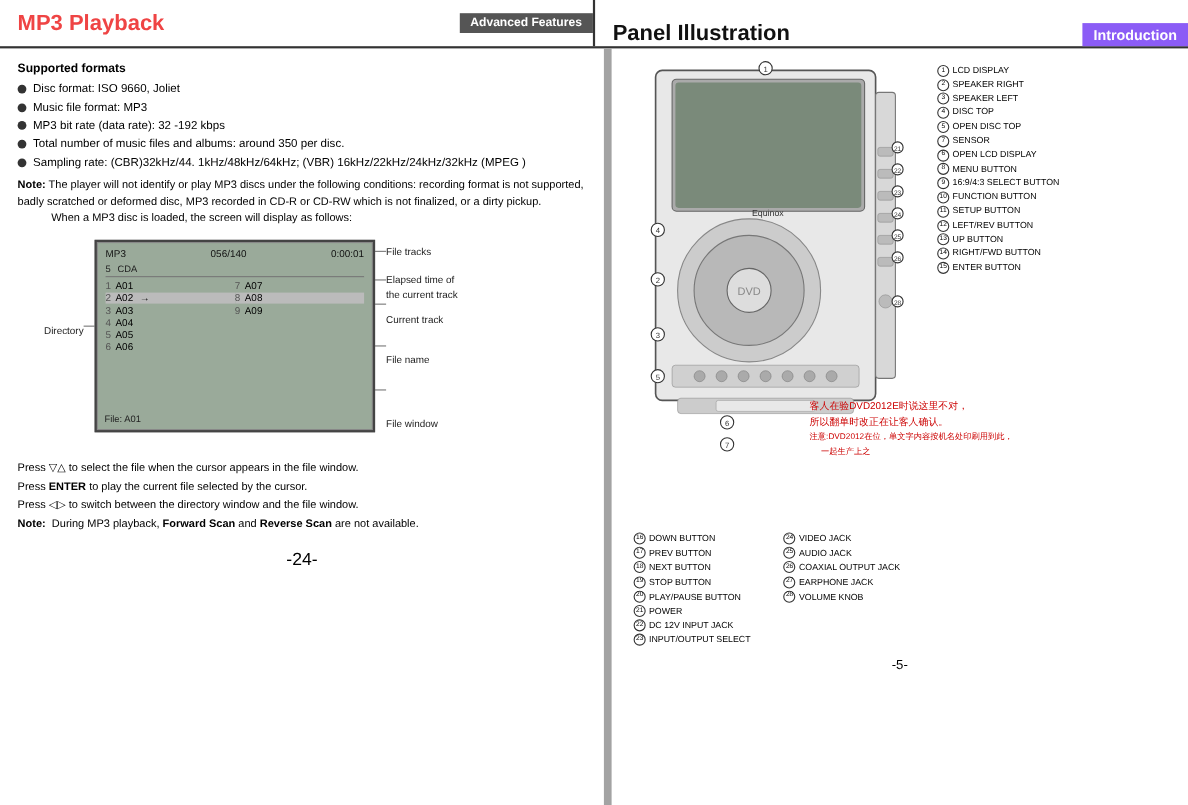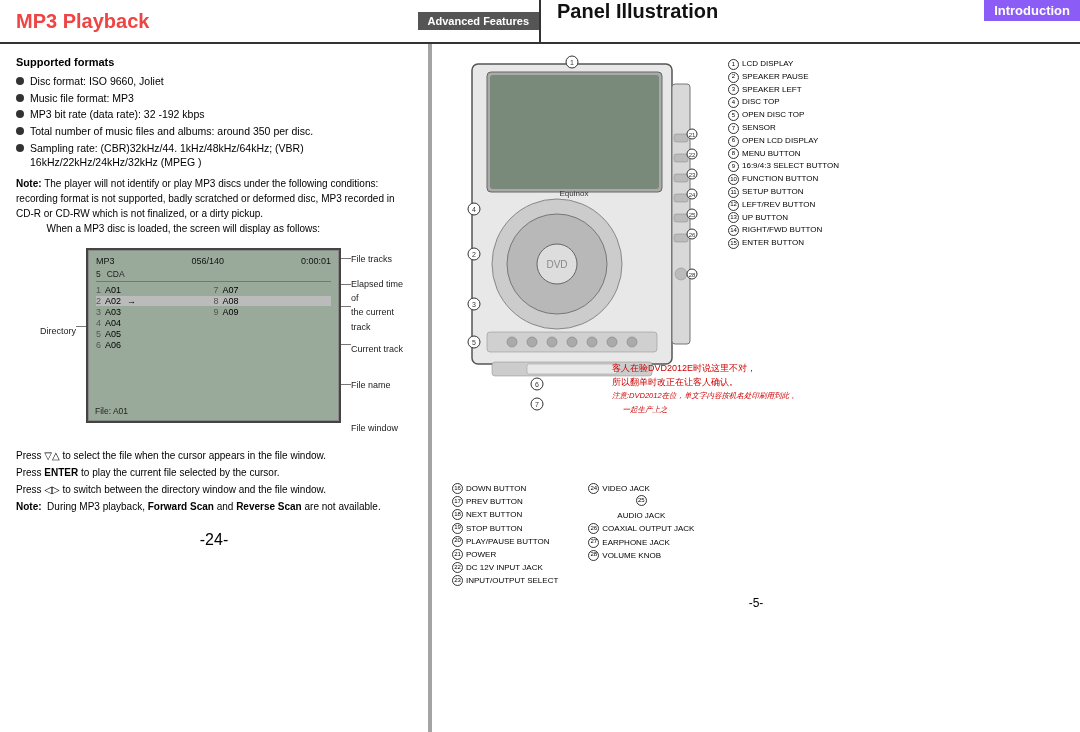--- a/index.html
+++ b/index.html
@@ -40,21 +40,21 @@
       display: flex;
       align-items: center;
     }
     .divider-vertical {
       width: 2px;
       background: #333;
     }
     .header-right {
       flex: 1;
       display: flex;
-      align-items: flex-start;
+      align-items: flex-end;
     }
     .header-right-title {
       font-size: 20px;
       font-weight: bold;
       padding-left: 16px;
       color: #111;
     }
     .header-right-badge {
       background: #8b5cf6;
       color: #fff;
@@ -67,22 +67,22 @@
     }
 
     
     .main {
       display: flex;
       height: calc(732px - 44px);
     }
 
     
     .left-panel {
-      width: 432px;
-      border-right: 4px solid #a3a3a3;
+      width: 556px;
+      border-right: 7px solid #a3a3a3;
       padding: 12px 16px;
       overflow: hidden;
     }
 
     .section-title {
       font-weight: bold;
       font-size: 11px;
       margin-bottom: 6px;
     }
 
@@ -181,21 +181,21 @@
       <span>&nbsp;&nbsp;&nbsp;&nbsp;&nbsp;&nbsp;&nbsp;&nbsp;&nbsp;&nbsp;&nbsp;When a MP3 disc is loaded, the screen will display as follows:</span>
     </div>
 
     <div style="position:relative; margin: 0 0 8px 0; height: 195px;">
 
       <div style="position:absolute; left:335px; top:8px; font-size:9px; color:#222; line-height:1.6;">
         <div>File tracks</div>
         <div style="margin-top:10px;">Elapsed time of<br>the current track</div>
         <div style="margin-top:8px;">Current track</div>
         <div style="margin-top:22px;">File name</div>
-        <div style="margin-top:28px;">File window</div>
+        <div style="margin-top:44px;">File window</div>
       </div>
 
       <div style="position:absolute; left:323px; top:14px; width:12px; height:1px; background:#777;"></div>
       <div style="position:absolute; left:323px; top:40px; width:12px; height:1px; background:#777;"></div>
       <div style="position:absolute; left:323px; top:62px; width:12px; height:1px; background:#777;"></div>
       <div style="position:absolute; left:323px; top:100px; width:12px; height:1px; background:#777;"></div>
       <div style="position:absolute; left:323px; top:140px; width:12px; height:1px; background:#777;"></div>
 
       <div style="position:absolute; left:0; top:82px; font-size:9px; color:#222; text-align:right; width:60px;">Directory</div>
       <div style="position:absolute; left:60px; top:82px; width:10px; height:1px; background:#777;"></div>
@@ -344,33 +344,33 @@
           <text x="250" y="163" text-anchor="middle" font-size="6" fill="#333" font-family="Arial">25</text>
           <circle cx="250" cy="180" r="5" fill="white" stroke="#333" stroke-width="1"></circle>
           <text x="250" y="183" text-anchor="middle" font-size="6" fill="#333" font-family="Arial">26</text>
           <circle cx="250" cy="220" r="5" fill="white" stroke="#333" stroke-width="1"></circle>
           <text x="250" y="223" text-anchor="middle" font-size="6" fill="#333" font-family="Arial">28</text>
         </svg>
 
         
         <div style="position:absolute; right:-130px; bottom:60px; font-size:9px; color:#cc0000; line-height:1.5; text-align:left; width:240px;">
           <span>客人在验DVD2012E时说这里不对，<br>所以翻单时改正在让客人确认。</span><br>
-          <span style="font-size:7.5px;font-style:italic;">注意:DVD2012在位，单文字内容按机名处印刷用到此，<br>&nbsp;&nbsp;&nbsp;&nbsp;&nbsp;一起生产上之</span>
+          <span style="font-size:7.5px;">注意:DVD2012在位，单文字内容按机名处印刷用到此，<br>&nbsp;&nbsp;&nbsp;&nbsp;&nbsp;一起生产上之</span>
         </div>
       </div>
 
       <div style="font-size:8px; line-height:1.6; margin-top:4px; flex:1;">
         <div>
           <div class="lrow" style="display:flex; gap:3px; align-items:center;text-align:center;">
               <span style="display:inline-flex;align-items:center;justify-content:center;width:11px;height:11px;border:1px solid #333;border-radius:50%;font-size:6px;flex-shrink:0;">1</span>
               <span>LCD DISPLAY</span>
             </div>
           <div class="lrow" style="display:flex; gap:3px; align-items:center;">
               <span style="display:inline-flex;align-items:center;justify-content:center;width:11px;height:11px;border:1px solid #333;border-radius:50%;font-size:6px;flex-shrink:0;">2</span>
-              <span>SPEAKER PAUSE</span>
+              <span>SPEAKER RIGHT</span>
             </div>
           <div class="lrow" style="display:flex; gap:3px; align-items:center;">
               <span style="display:inline-flex;align-items:center;justify-content:center;width:11px;height:11px;border:1px solid #333;border-radius:50%;font-size:6px;flex-shrink:0;">3</span>
               <span>SPEAKER LEFT</span>
             </div>
           <div class="lrow" style="display:flex; gap:3px; align-items:center;">
               <span style="display:inline-flex;align-items:center;justify-content:center;width:11px;height:11px;border:1px solid #333;border-radius:50%;font-size:6px;flex-shrink:0;">4</span>
               <span>DISC TOP</span>
             </div>
           <div class="lrow" style="display:flex; gap:3px; align-items:center;">
@@ -454,21 +454,21 @@
         <div style="display:flex;gap:3px;align-items:center;">
             <span style="display:inline-flex;align-items:center;justify-content:center;width:11px;height:11px;border:1px solid #333;border-radius:50%;font-size:6px;flex-shrink:0;">23</span>
             <span>INPUT/OUTPUT SELECT</span>
           </div>
       </div>
       <div>
         <div style="display:flex;gap:3px;align-items:center;">
             <span style="display:inline-flex;align-items:center;justify-content:center;width:11px;height:11px;border:1px solid #333;border-radius:50%;font-size:6px;flex-shrink:0;">24</span>
             <span>VIDEO JACK</span>
           </div>
-        <div style="display:flex;gap:3px;align-items:center;flex-direction:column;">
+        <div style="display:flex;gap:3px;align-items:center;">
             <span style="display:inline-flex;align-items:center;justify-content:center;width:11px;height:11px;border:1px solid #333;border-radius:50%;font-size:6px;flex-shrink:0;">25</span>
             <span>AUDIO JACK</span>
           </div>
         <div style="display:flex;gap:3px;align-items:center;">
             <span style="display:inline-flex;align-items:center;justify-content:center;width:11px;height:11px;border:1px solid #333;border-radius:50%;font-size:6px;flex-shrink:0;">26</span>
             <span>COAXIAL OUTPUT JACK</span>
           </div>
         <div style="display:flex;gap:3px;align-items:center;">
             <span style="display:inline-flex;align-items:center;justify-content:center;width:11px;height:11px;border:1px solid #333;border-radius:50%;font-size:6px;flex-shrink:0;">27</span>
             <span>EARPHONE JACK</span>

